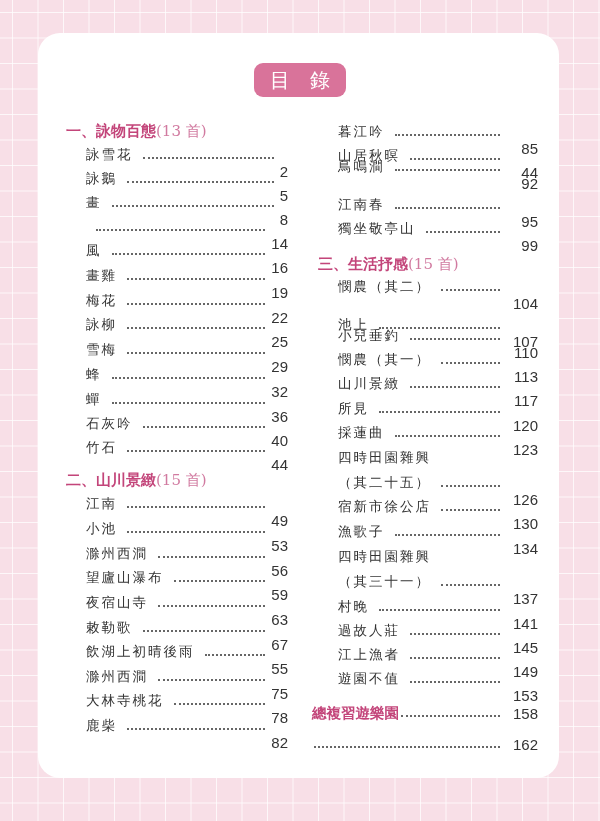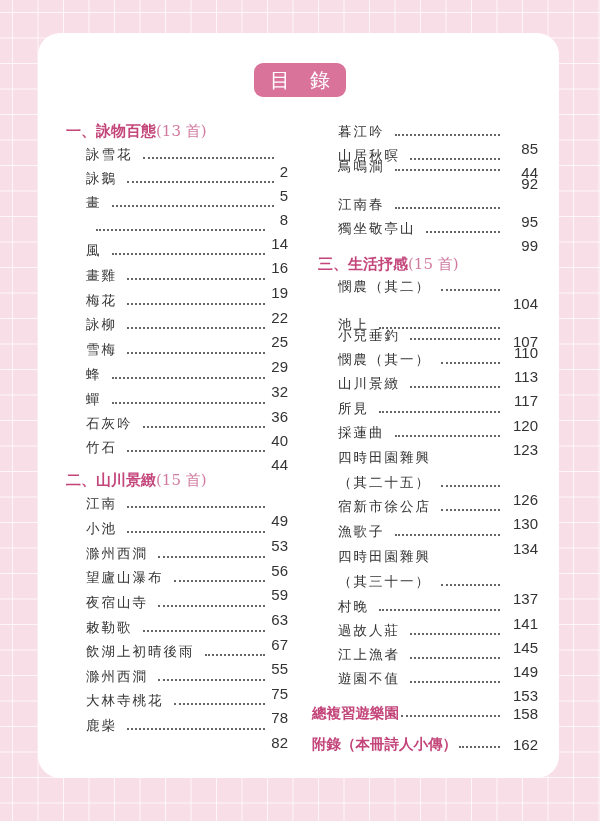--- a/index.html
+++ b/index.html
@@ -307,18 +307,17 @@
         <span class="dots"></span>
         <span class="p">153</span>
       </div>
 
     <div class="special" style="top:667px">
         <span class="t">總複習遊樂園</span>
         <span class="dots"></span>
         <span class="p">158</span>
       </div>
     <div class="special" style="top:698px">
-        <span class="t">附錄（本冊詩人小傳）</span>
         <span class="dots"></span>
         <span class="p">162</span>
       </div>
   </div>
 </div>
 
 </body></html>

